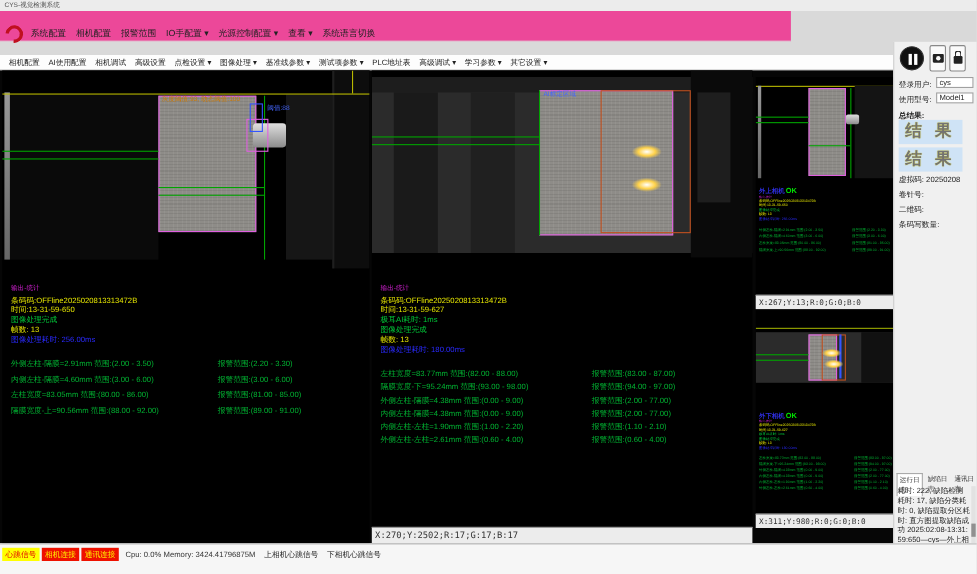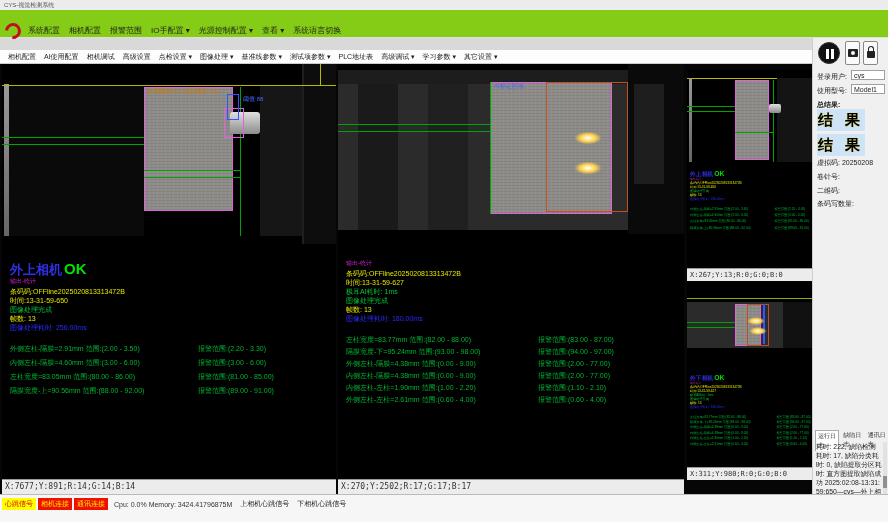--- a/index.html
+++ b/index.html
@@ -4,21 +4,21 @@
 <title>CYS</title>
 <style>
   * { margin:0; padding:0; box-sizing:border-box; }
   html,body { width:888px; height:522px; overflow:hidden; background:#e8e8e8;
     font-family:"Liberation Sans", "DejaVu Sans", sans-serif; }
   .screen { position:relative; width:888px; height:522px; background:#d9d9d9; }
 
   
   .titlebar { position:absolute; left:0; top:0; width:888px; height:10px; background:#ececec;
     font-size:6px; color:#555; line-height:10px; padding-left:4px; }
-  .menubar { position:absolute; left:0; top:10px; width:888px; height:28px; background:#84cc16;
+  .menubar { position:absolute; left:0; top:10px; width:719px; height:28px; background:#ec4899;
     border-bottom:1px solid #ddd; }
   .logo { position:absolute; left:5px; top:13px; width:16px; height:16px; border:3px solid #c01020;
     border-left-color:transparent; border-radius:50%; transform:rotate(-40deg); }
   .menus { position:absolute; left:28px; top:15px; display:flex; gap:9px; font-size:8px; color:#222; }
   .menus span { cursor:default; }
   .tabrow { position:absolute; left:0; top:38px; width:812px; height:12px; background:#e9e9e9;
     border-bottom:1px solid #c5c5c5; }
   .tab { position:absolute; left:4px; top:1px; background:#fff; border:1px solid #b5b5b5; border-bottom:none;
     font-size:7.5px; color:#222; padding:1px 7px 0 7px; height:11px; }
   .toolbar { position:absolute; left:0; top:50px; width:812px; height:14px; background:#fdfdfd;
@@ -59,22 +59,22 @@
   .meas-tight .meas-row { height:12px; }
   .meas-tight .meas-row .alarm { left:192px; }
   .mini-scale { position:absolute; transform:scale(0.45); transform-origin:0 0; width:300px; }
 
   
   .sidebar { position:absolute; left:812px; top:38px; width:76px; height:456px; background:#f0f0f0;
     border-left:1px solid #cfcfcf; font-size:7px; color:#222; }
   .sb-row { position:absolute; left:4px; white-space:nowrap; }
   .sb-input { position:absolute; background:#fff; border:1px solid #a0a0a0; font-size:7px;
     height:10px; line-height:9px; padding-left:2px; color:#222; width:34px; }
-  .resultbox { position:absolute; left:4px; width:48px; height:22px; background:#cfe3f6;
-    color:#000000; font-weight:bold; font-size:15px; text-align:center; line-height:22px;
+  .resultbox { position:absolute; left:4px; width:58px; height:22px; background:#cfe3f6;
+    color:#737373; font-weight:bold; font-size:15px; text-align:center; line-height:22px;
     letter-spacing:4px; text-shadow:0 0 1px #d8c800; }
   .btn-pause { position:absolute; left:5px; top:4px; width:22px; height:22px; background:#111;
     border-radius:50%; border:1px solid #333; }
   .btn-pause i { position:absolute; top:6px; width:3px; height:10px; background:#fff; }
   .btn-pause i.b1 { left:7px; } .btn-pause i.b2 { left:12px; }
   .sb-btn { position:absolute; top:3px; width:15px; height:24px; background:#fafafa;
     border:1px solid #888; border-radius:2px; }
   .lock-shackle { position:absolute; left:4px; top:4px; width:6px; height:6px;
     border:1.5px solid #222; border-bottom:none; border-radius:4px 4px 0 0; }
   .lock-body { position:absolute; left:3px; top:9px; width:8px; height:7px; background:#222; border-radius:1px; }
@@ -152,38 +152,34 @@
         <div class="hline-g" style="left:0;top:80px;width:142px;"></div>
         <div class="hline-g" style="left:142px;top:106px;width:96px;"></div>
         <div class="hline-g" style="left:142px;top:113px;width:96px;"></div>
         <div class="vline-g" style="left:238px;top:23px;height:149px;"></div>
         <div style="position:absolute;left:228px;top:48px;width:30px;height:22px;background:linear-gradient(#e0e0e0,#8c8c8c);border-radius:3px;"></div>
         <div style="position:absolute;left:222px;top:44px;width:20px;height:30px;border:1px solid #e060e0;"></div>
         <div style="position:absolute;left:225px;top:30px;width:12px;height:26px;border:1px solid #3355ff;"></div>
         <div class="olabel" style="left:241px;top:32px;color:#4466ff;">阈值:88</div>
 
         <div class="cam-text" style="left:8px;top:196px;">
-          <div>
-            <span class="ct-name">外上相机</span><span class="ct-ok">OK</span>
-          </div>
           <div class="ct-tag">输出-统计</div>
           <div class="ct-line yel" style="margin-top:3px;">条码码:OFFline2025020813313472B</div>
           <div class="ct-line yel">时间:13-31-59-650</div>
           <div class="ct-line grn">图像处理完成</div>
           <div class="ct-line yel">帧数: 13</div>
           <div class="ct-line blu">图像处理耗时: 256.00ms</div>
           <div class="meas">
             <div class="meas-row"><span>外侧左柱-隔膜=2.91mm 范围:(2.00 - 3.50)</span><span class="alarm">报警范围:(2.20 - 3.30)</span></div>
             <div class="meas-row"><span>内侧左柱-隔膜=4.60mm 范围:(3.00 - 6.00)</span><span class="alarm">报警范围:(3.00 - 6.00)</span></div>
             <div class="meas-row"><span>左柱宽度=83.05mm 范围:(80.00 - 86.00)</span><span class="alarm">报警范围:(81.00 - 85.00)</span></div>
             <div class="meas-row"><span>隔膜宽度-上=90.56mm 范围:(88.00 - 92.00)</span><span class="alarm">报警范围:(89.00 - 91.00)</span></div>
           </div>
         </div>
       </div>
-      <div class="pstatus">X:7677;Y:891;R:14;G:14;B:14</div>
     </div>
 
     <div class="panel p-right">
       <div class="img-area" style="height:415px;">
         <div style="position:absolute;left:0;top:6px;width:346px;height:160px;background:#2b2b2b;"></div>
         <div style="position:absolute;left:0;top:6px;width:346px;height:14px;background:#1d1d1d;"></div>
         <div style="position:absolute;left:20px;top:20px;width:40px;height:146px;background:#1a1a1a;"></div>
         <div style="position:absolute;left:90px;top:20px;width:40px;height:146px;background:#202020;"></div>
         <div style="position:absolute;left:290px;top:0;width:56px;height:170px;background:#0a0a0a;"></div>
         <div style="position:absolute;left:296px;top:20px;width:30px;height:100px;background:#1e1e1e;"></div>

